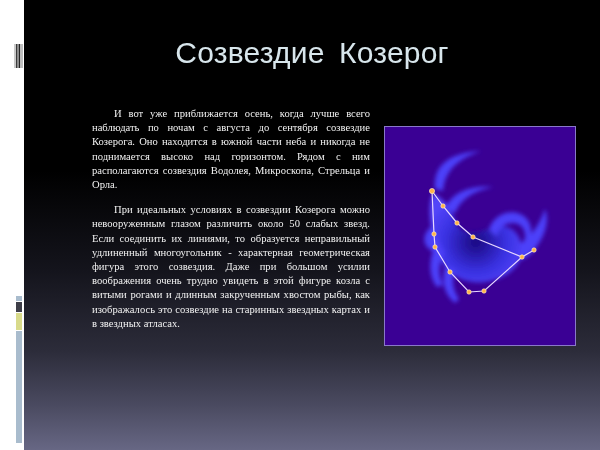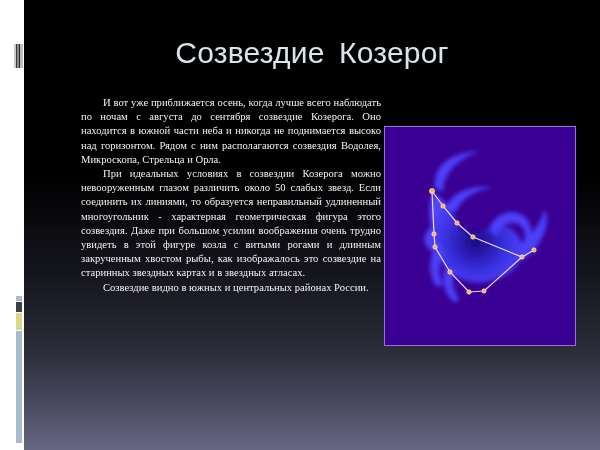--- a/index.html
+++ b/index.html
@@ -23,21 +23,21 @@
   }
   .title {
     position: absolute; left: 0; right: 0; top: 36px; text-align: center;
     color: #d8e6ec; font-family: "Liberation Sans", sans-serif; font-size: 30px;
     letter-spacing: 0.2px; word-spacing: 6px;
   }
   .body-text {
     position: absolute; left: 57px; top: 96px; width: 300px;
     color: #f2f2f2; font-size: 10.6px; line-height: 14.2px; text-align: justify;
   }
-  .body-text p { margin: 0; text-indent: 22px; }
+  .body-text p { margin: 11px; text-indent: 22px; }
   .image-box {
     position: absolute; left: 360px; top: 126px; width: 190px; height: 218px;
     background: #3a0094; border: 1px solid #8a78c8;
   }
   .image-box svg { position: absolute; left: 0; top: 0; }
 </style>
 </head>
 <body>
 
 <div class="top-stripes"></div>
@@ -45,21 +45,20 @@
 <div class="left-accent acc-2"></div>
 <div class="left-accent acc-3"></div>
 <div class="left-accent acc-4"></div>
 
 <div class="slide">
   <div class="title">Созвездие  Козерог</div>
 
   <div class="body-text">
     <p>И вот уже приближается осень, когда  лучше всего наблюдать по ночам с августа до сентября созвездие Козерога. Оно  находится в южной части неба и никогда не поднимается высоко над горизонтом. Рядом с ним располагаются созвездия Водолея, Микроскопа, Стрельца и Орла.</p>
     <p>При идеальных условиях в созвездии Козерога можно невооруженным глазом различить около 50 слабых звезд. Если соединить их линиями, то образуется неправильный удлиненный многоугольник - характерная геометрическая фигура этого созвездия. Даже при большом усилии воображения очень трудно увидеть в этой фигуре козла с витыми рогами и длинным закрученным хвостом рыбы, как изображалось это созвездие на старинных звездных картах и в звездных атласах.</p>
-    <p>Созвездие видно в южных и центральных районах России.</p>
   </div>
 
   <div class="image-box">
     <svg width="190" height="218" viewBox="0 0 190 218">
       <defs>
         <radialGradient id="bodyGrad" cx="50%" cy="55%" r="55%">
           <stop offset="0%" stop-color="#1a0a80"></stop>
           <stop offset="60%" stop-color="#3a34e6"></stop>
           <stop offset="100%" stop-color="#5448ff"></stop>
         </radialGradient>

